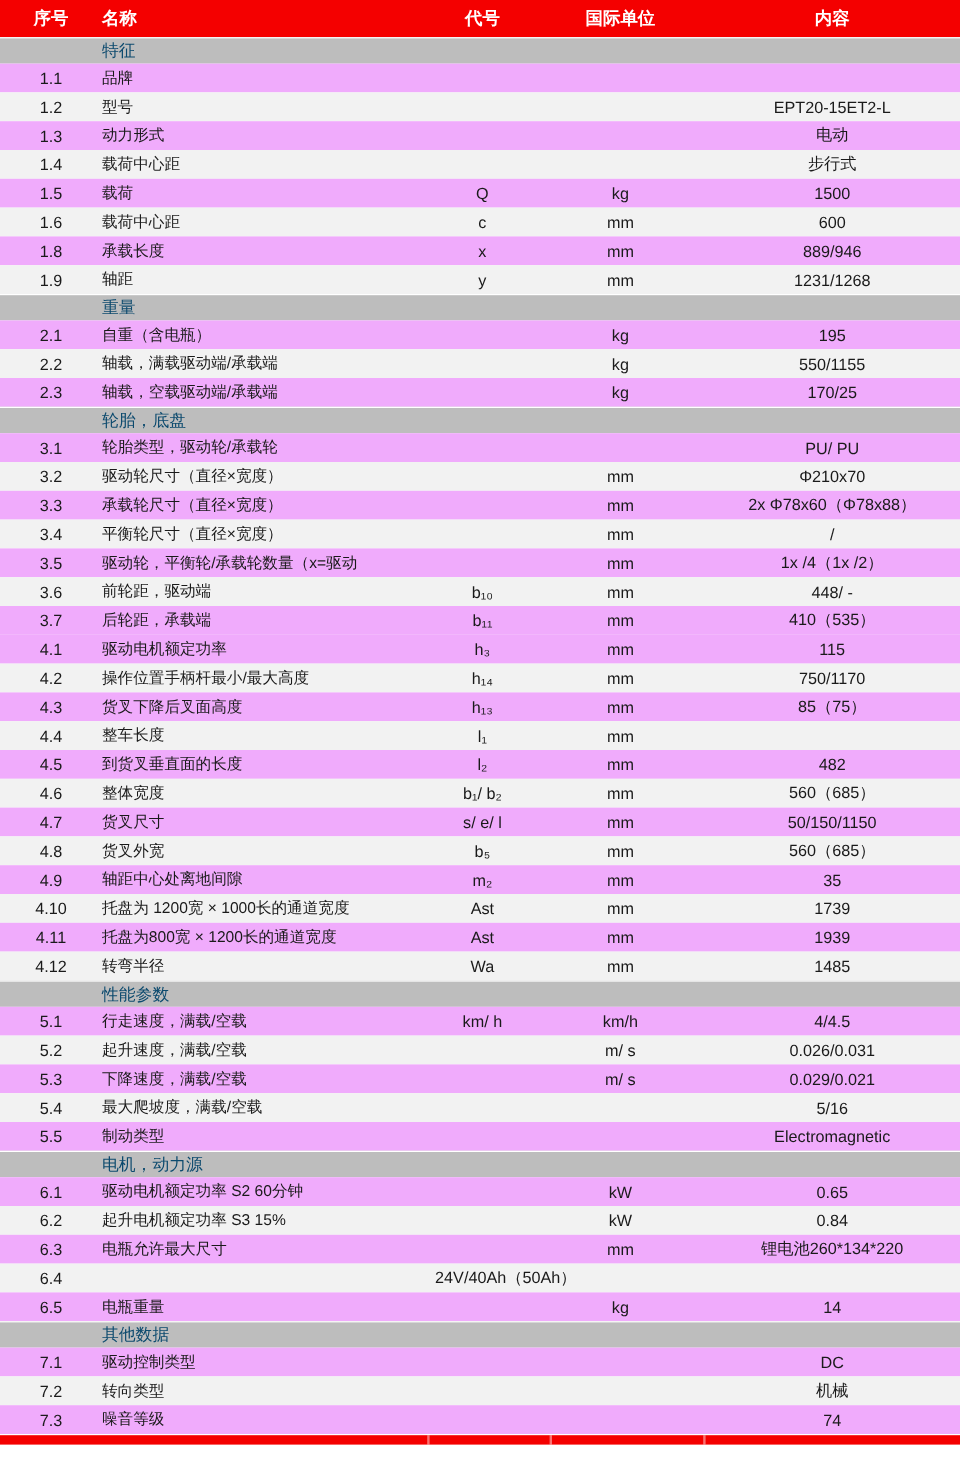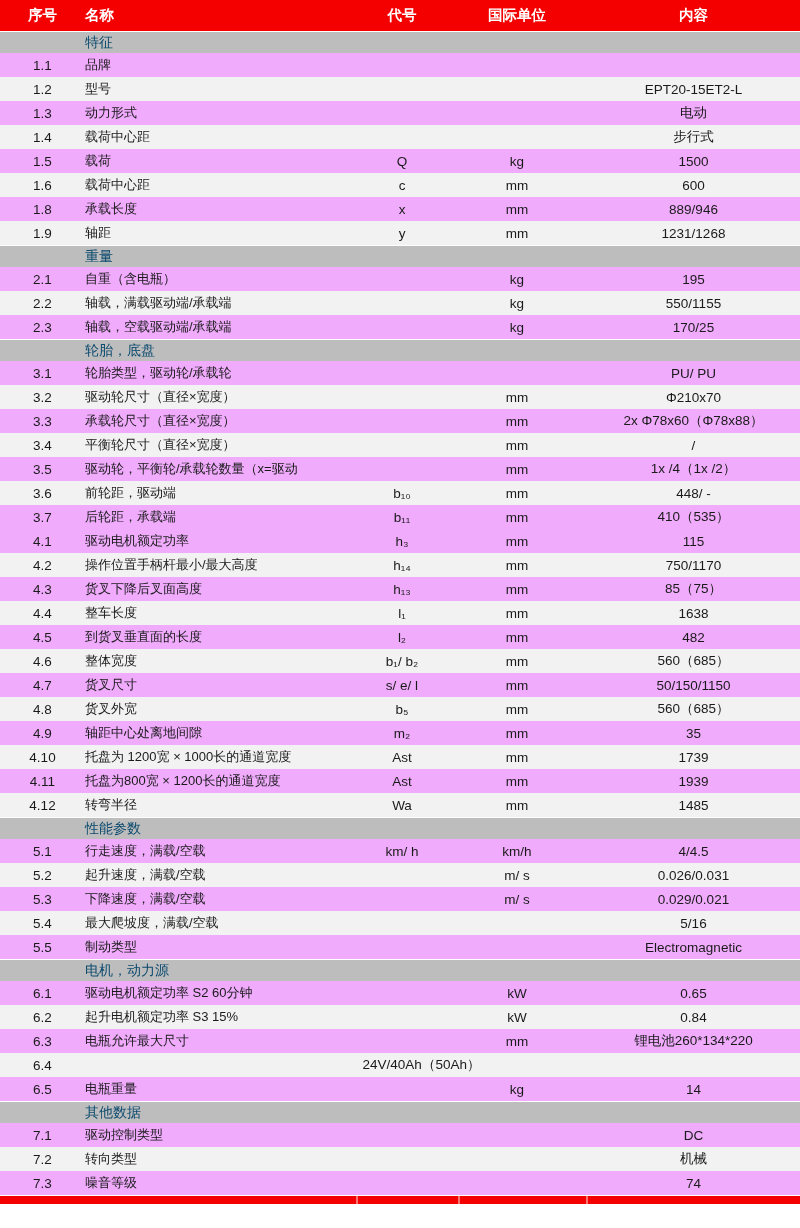--- a/index.html
+++ b/index.html
@@ -245,21 +245,20 @@
     <div class="c sym">h₁₃</div>
     <div class="c unit">mm</div>
     <div class="c val">85（75）</div>
   </div>
 
   <div class="row alt">
     <div class="c no">4.4</div>
     <div class="c name">整车长度</div>
     <div class="c sym">l₁</div>
     <div class="c unit">mm</div>
-    <div class="c val">1638</div>
   </div>
 
   <div class="row">
     <div class="c no">4.5</div>
     <div class="c name">到货叉垂直面的长度</div>
     <div class="c sym">l₂</div>
     <div class="c unit">mm</div>
     <div class="c val">482</div>
   </div>
 

